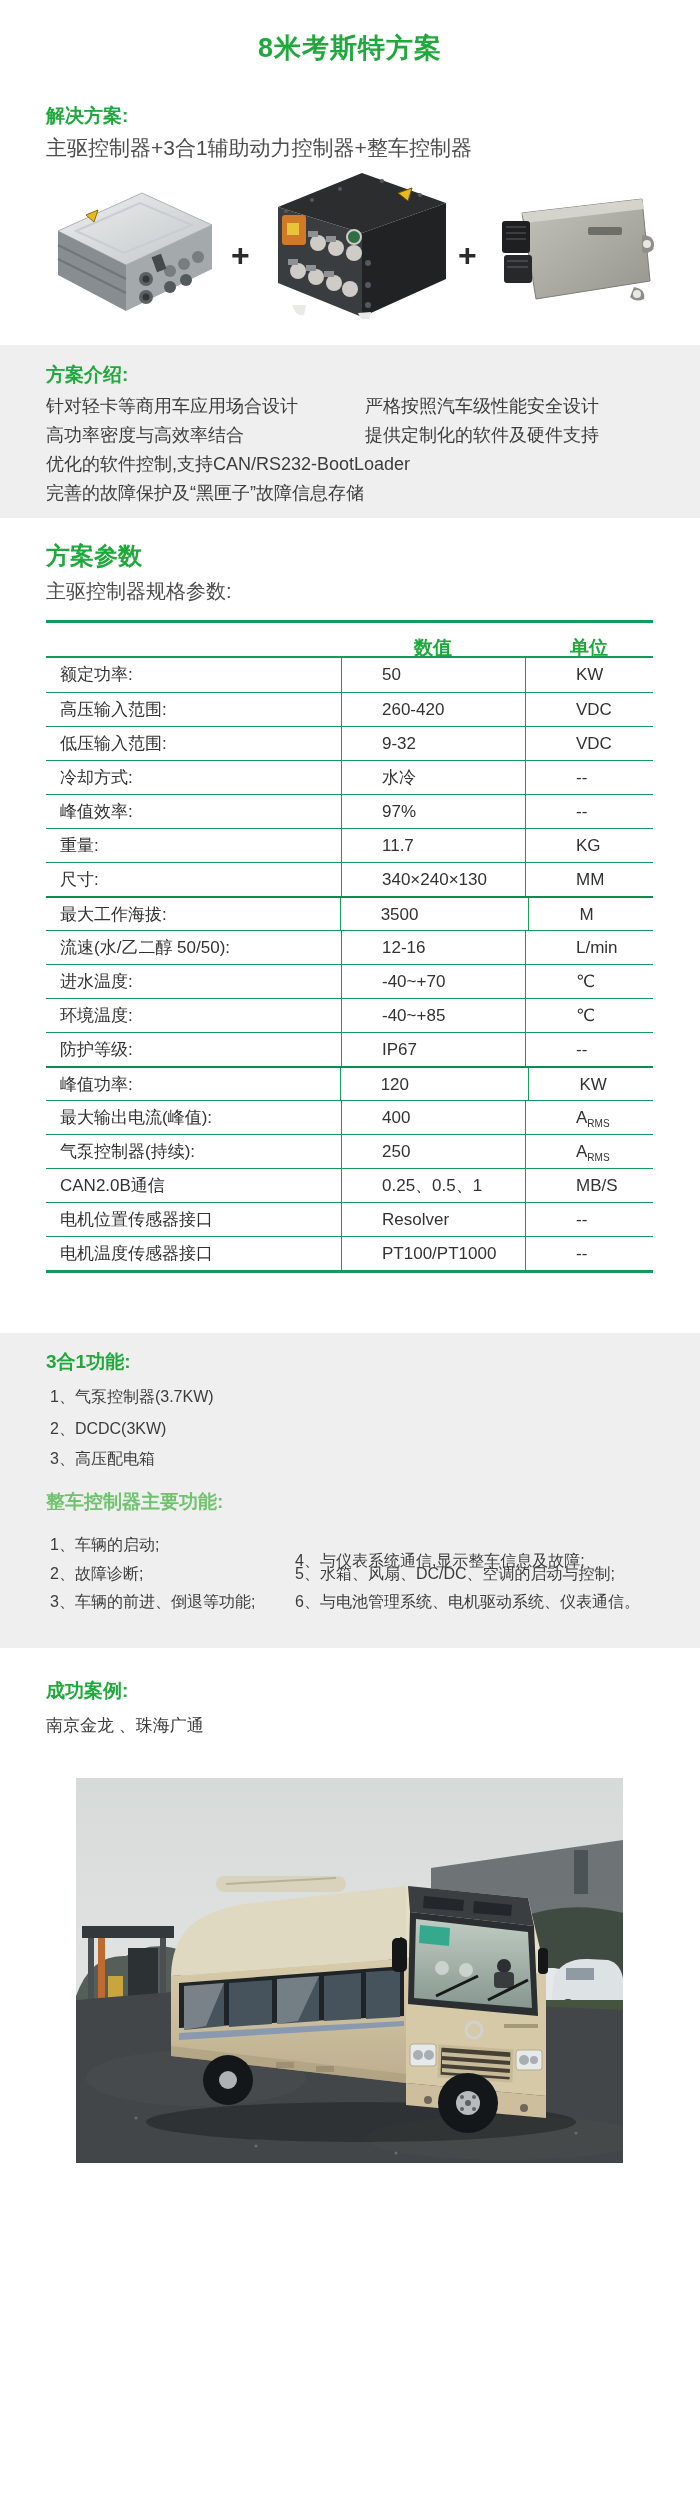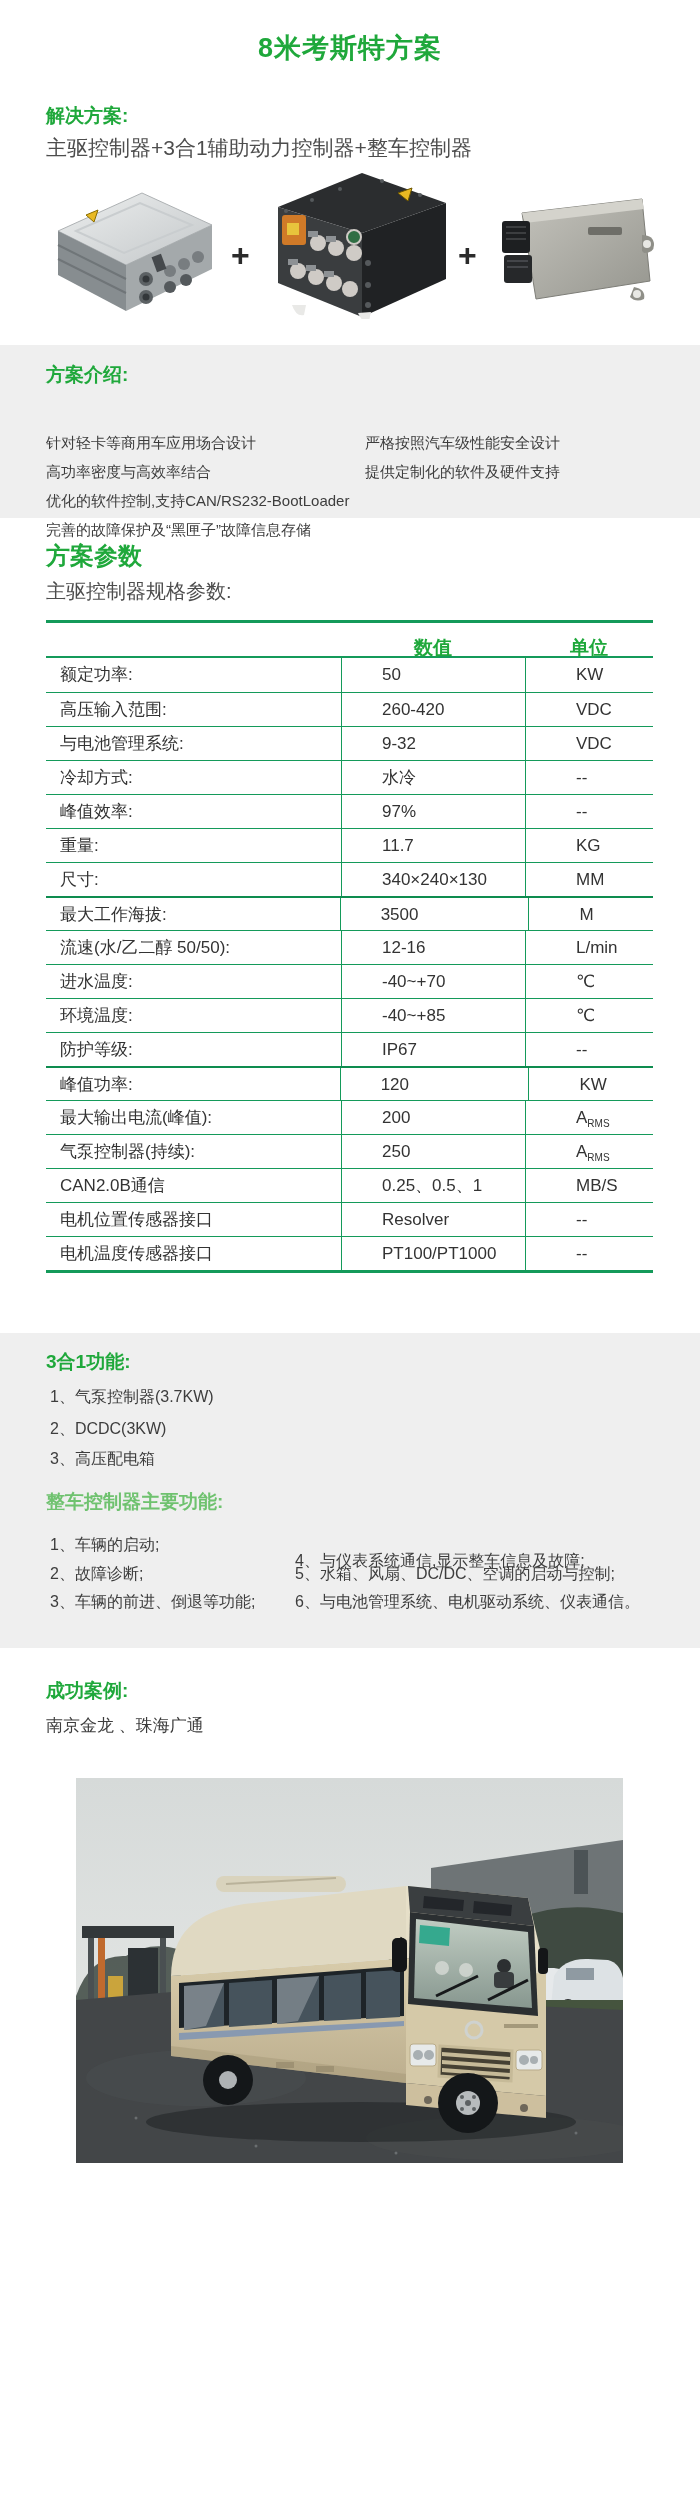--- a/index.html
+++ b/index.html
@@ -32,21 +32,21 @@
   .dev2{left:262px;top:2px;}
   .dev3{left:492px;top:30px;}
   .plus{
     position:absolute;top:72px;font-size:32px;font-weight:bold;color:#2b2b2b;
   }
   .plus1{left:231px;}
   .plus2{left:458px;}
   .gray-section{left:0;width:700px;background:var(--sectionbg);}
   .intro-section{top:345px;height:173px;}
   .intro-heading{left:46px;top:17px;position:absolute;}
-  .intro-item{position:absolute;font-size:15px;color:var(--text);white-space:nowrap;margin-top:40px;}
+  .intro-item{position:absolute;font-size:18px;color:var(--text);white-space:nowrap;}
   .il0{left:46px;top:49px;}
   .il1{left:46px;top:78px;}
   .il2{left:46px;top:107px;}
   .il3{left:46px;top:136px;}
   .ir0{left:365px;top:49px;}
   .ir1{left:365px;top:78px;}
   .params-heading{left:46px;top:540px;font-size:24px;font-weight:bold;color:var(--green);}
   .params-sub{left:46px;top:578px;font-size:20px;color:#4d4d4d;}
   .spec-table{
     left:46px;top:620px;width:607px;
@@ -216,21 +216,21 @@
       <div class="c1">额定功率:</div>
       <div class="c2">50</div>
       <div class="c3">KW</div>
     </div>
     <div class="trow">
       <div class="c1">高压输入范围:</div>
       <div class="c2">260-420</div>
       <div class="c3">VDC</div>
     </div>
     <div class="trow">
-      <div class="c1">与电池管理系统:</div>
+      <div class="c1">低压输入范围:</div>
       <div class="c2">9-32</div>
       <div class="c3">VDC</div>
     </div>
     <div class="trow">
       <div class="c1">冷却方式:</div>
       <div class="c2">水冷</div>
       <div class="c3">--</div>
     </div>
     <div class="trow">
       <div class="c1">峰值效率:</div>
@@ -272,21 +272,21 @@
       <div class="c2">IP67</div>
       <div class="c3">--</div>
     </div>
     <div class="trow gsep">
       <div class="c1">峰值功率:</div>
       <div class="c2">120</div>
       <div class="c3">KW</div>
     </div>
     <div class="trow">
       <div class="c1">最大输出电流(峰值):</div>
-      <div class="c2">200</div>
+      <div class="c2">400</div>
       <div class="c3"><span>A</span><span class="sub">RMS</span></div>
     </div>
     <div class="trow">
       <div class="c1">气泵控制器(持续):</div>
       <div class="c2">250</div>
       <div class="c3"><span>A</span><span class="sub">RMS</span></div>
     </div>
     <div class="trow">
       <div class="c1">CAN2.0B通信</div>
       <div class="c2">0.25、0.5、1</div>

